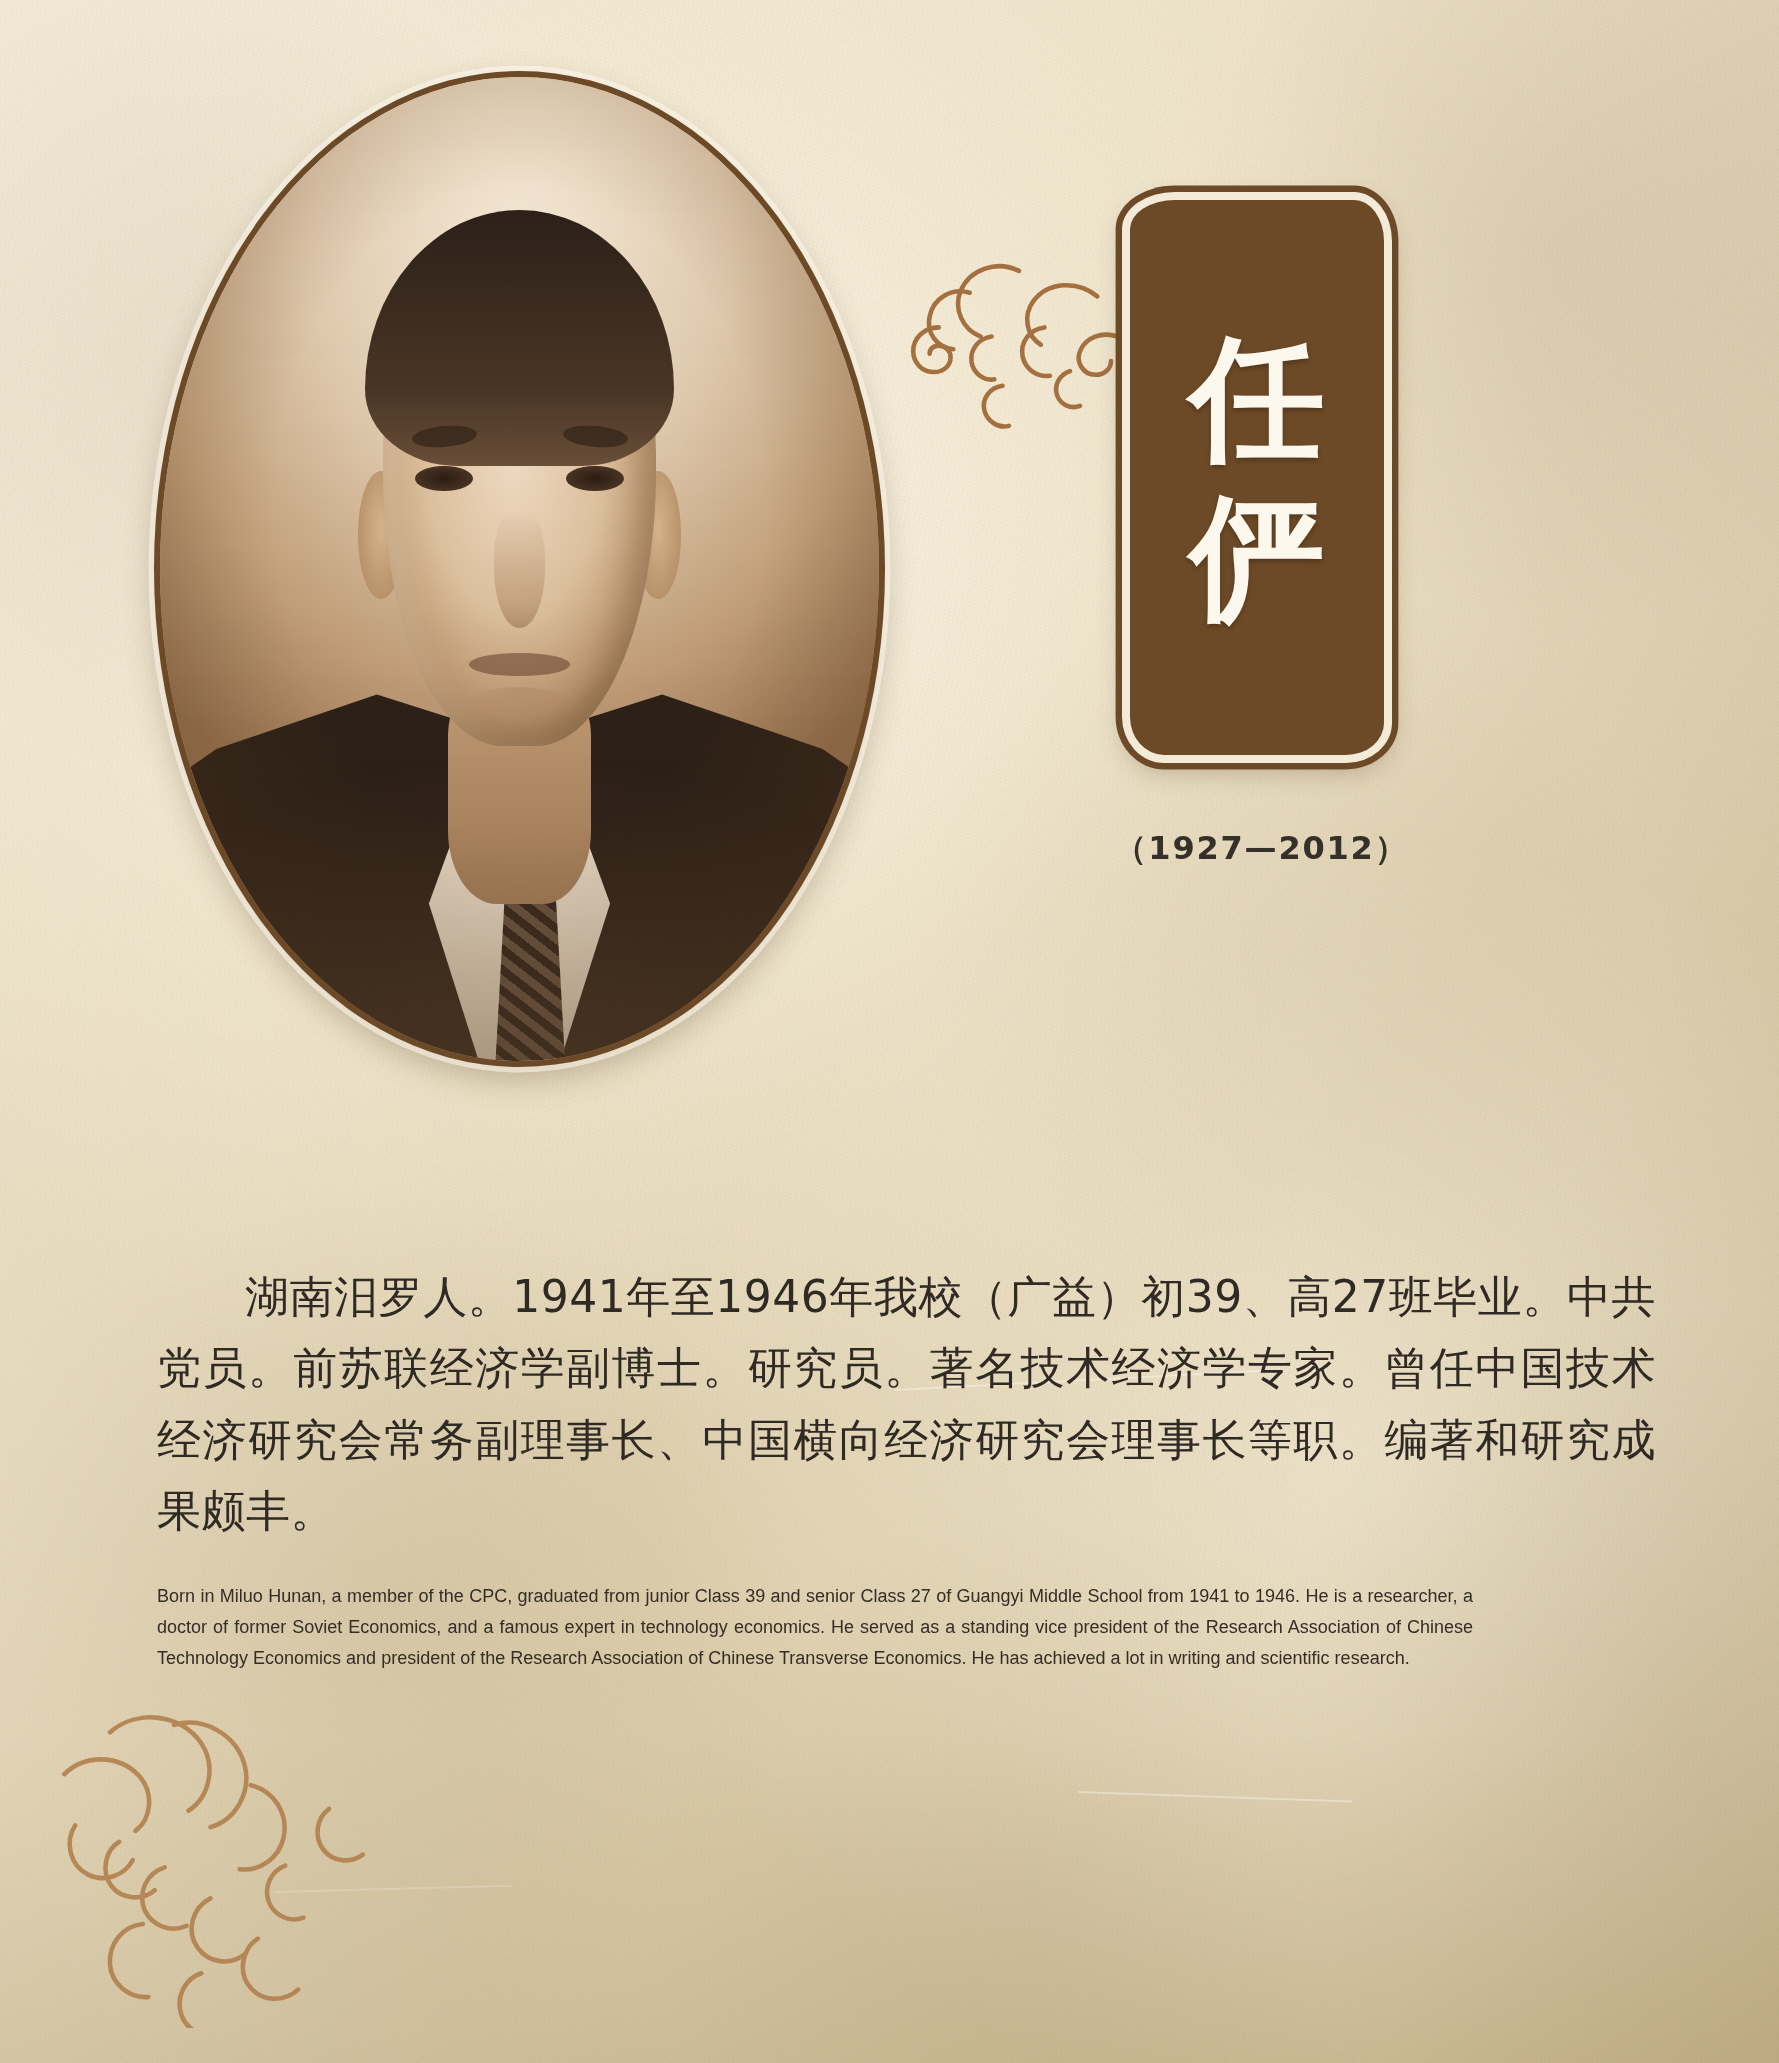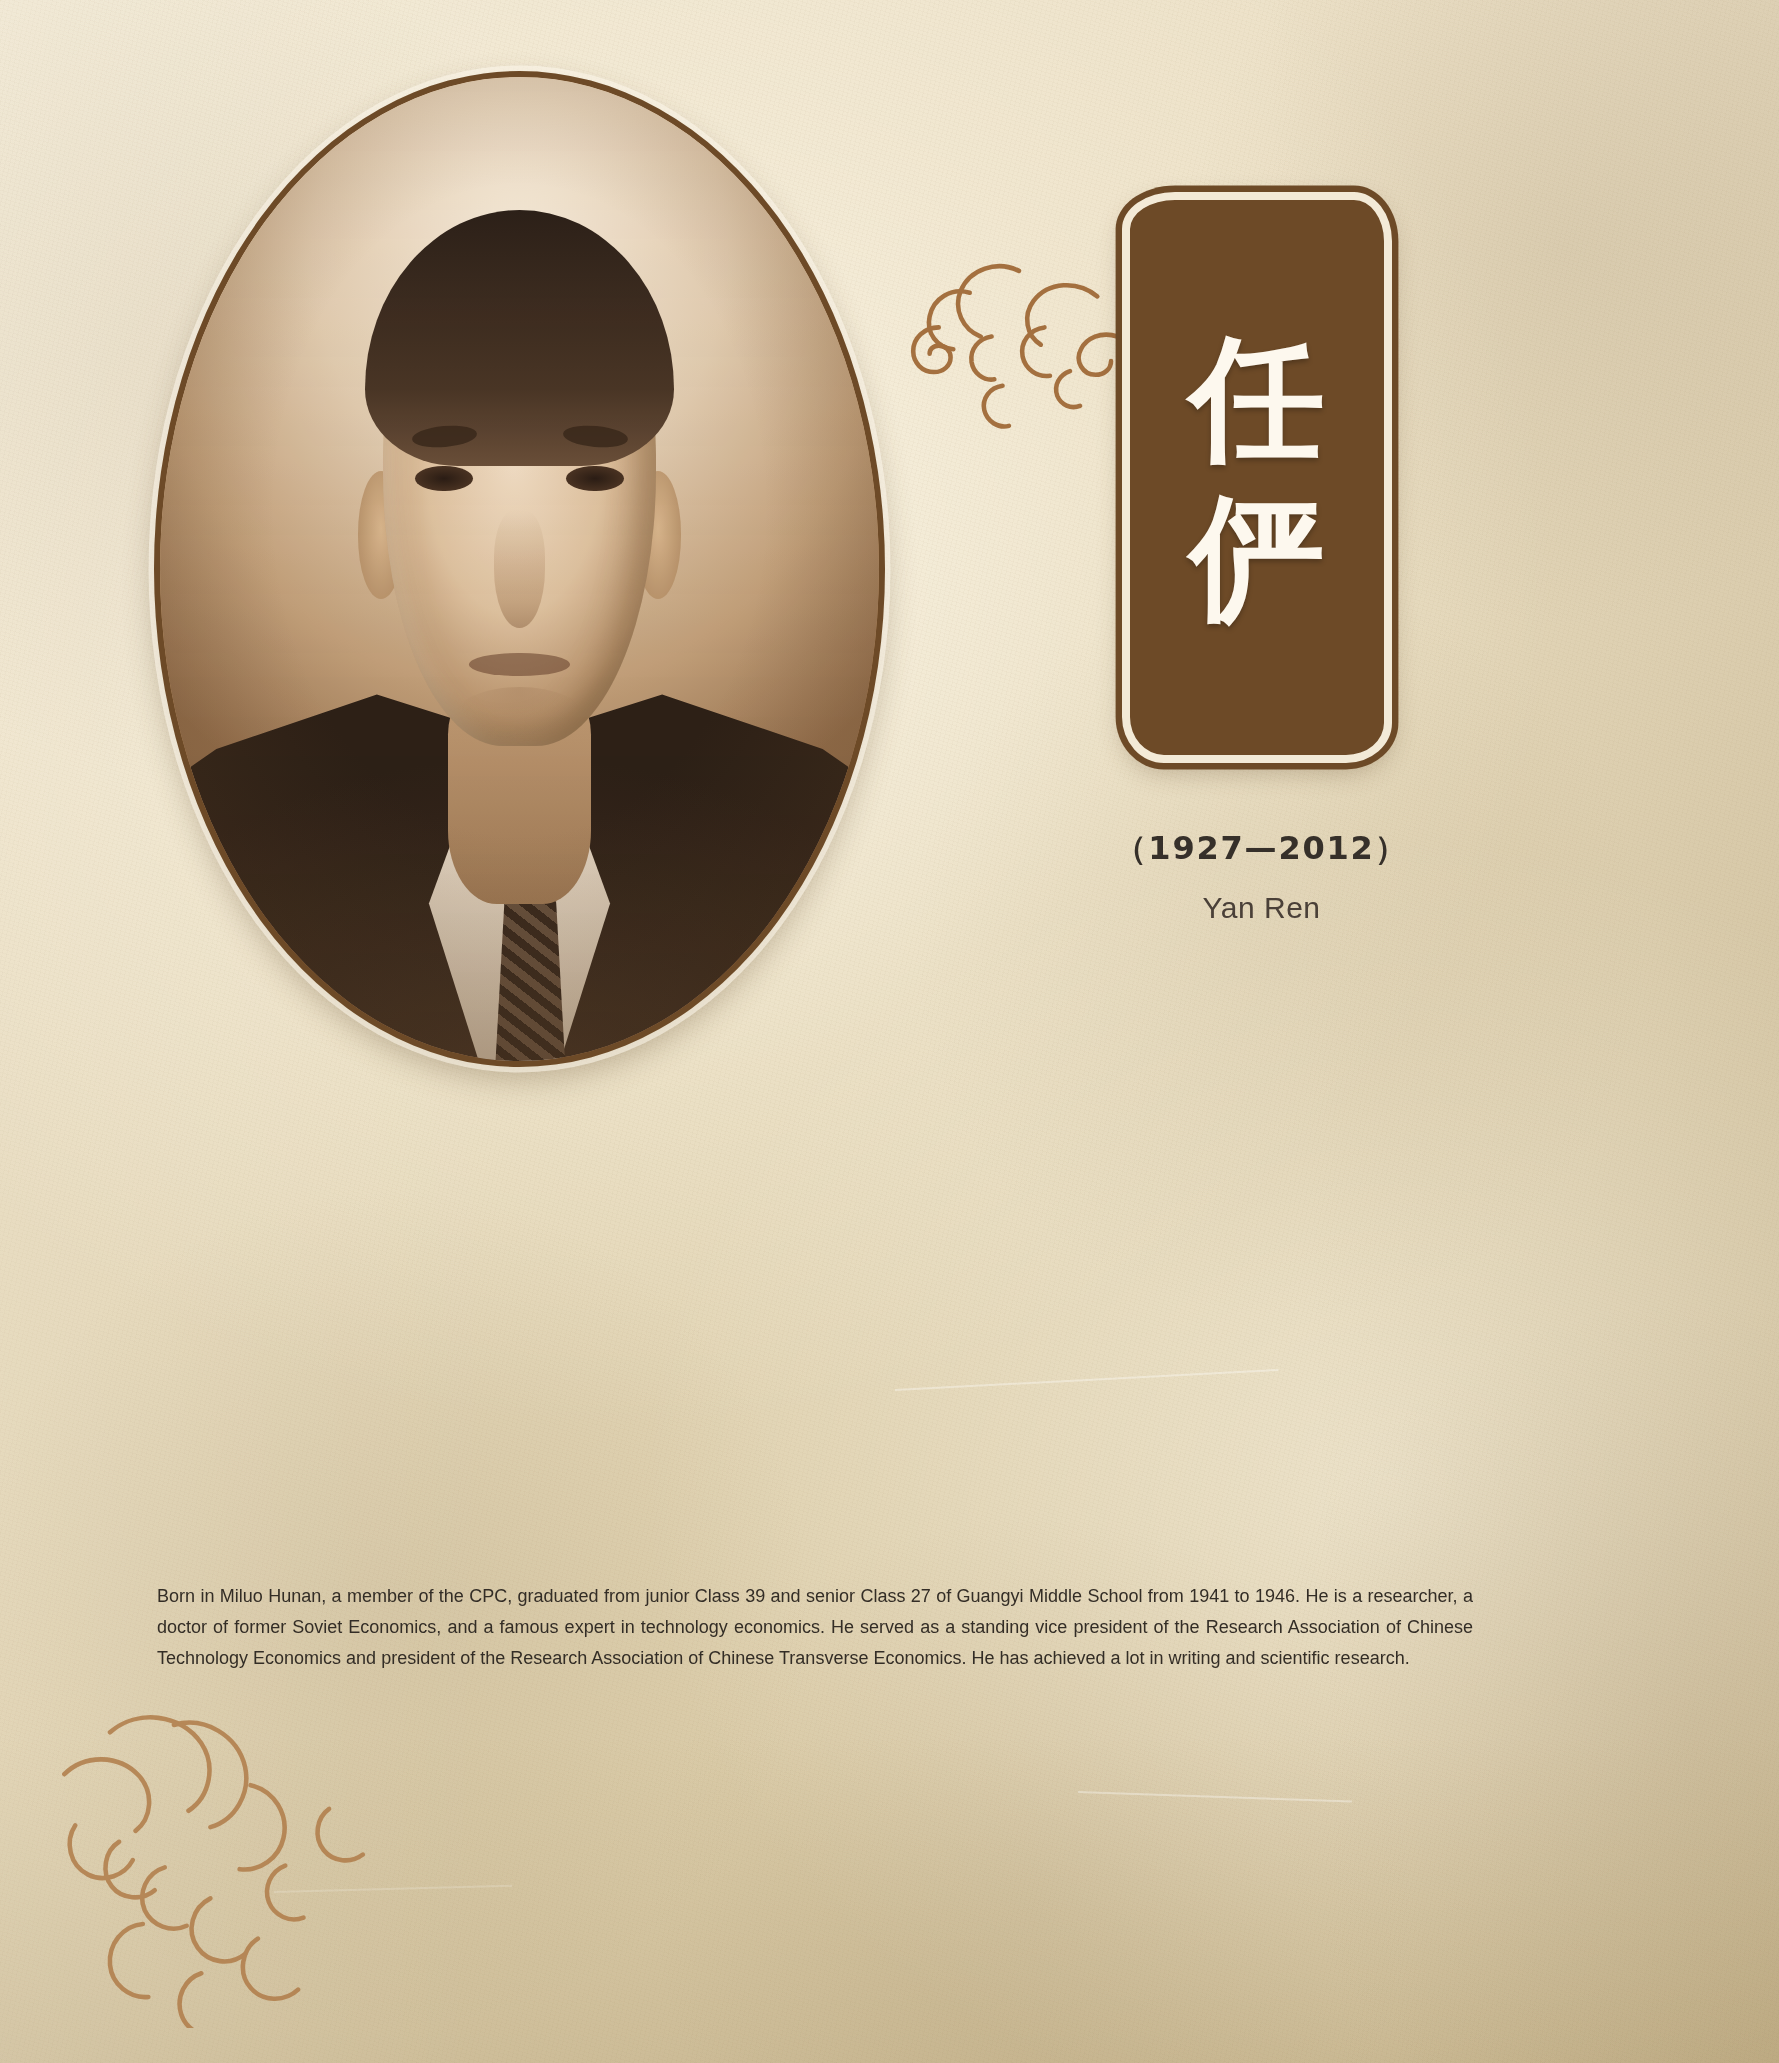--- a/index.html
+++ b/index.html
@@ -344,22 +344,22 @@
 
   <div class="plaque">
     <div class="plaque-shape"></div>
     <div class="plaque-chars">
       <span>任</span>
       <span>俨</span>
     </div>
   </div>
 
   <div class="years">（1927—2012）</div>
-  <div class="romanized">Yan Ren</div>
-
+
+  <div class="bio-cn">湖南汨罗人。1941年至1946年我校（广益）初39、高27班毕业。中共党员。前苏联经济学副博士。研究员。著名技术经济学专家。曾任中国技术经济研究会常务副理事长、中国横向经济研究会理事长等职。编著和研究成果颇丰。</div>
   <div class="bio-en">Born in Miluo Hunan, a member of the CPC, graduated from junior Class 39 and senior Class 27 of Guangyi Middle School from 1941 to 1946. He is a researcher, a doctor of former Soviet Economics, and a famous expert in technology economics. He served as a standing vice president of the Research Association of Chinese Technology Economics and president of the Research Association of Chinese Transverse Economics. He has achieved a lot in writing and scientific research.</div>
 
   <div class="cloud-bottom">
     <svg viewBox="0 0 430 390" width="393" height="356" fill="none" stroke="#b07c49" stroke-width="5" stroke-linecap="round" opacity="0.85">
       <path d="M10 112c22-22 60-22 82 2 16 18 14 46-4 60"></path>
       <path d="M60 66c30-26 78-20 100 12 16 24 10 58-14 74"></path>
       <path d="M130 58c34-10 70 12 78 46 6 28-10 58-38 66"></path>
       <path d="M214 124c26 6 42 32 36 58-5 22-26 37-48 34"></path>
       <path d="M22 168c-12 18-6 44 14 54 18 9 40 1 49-16"></path>
       <path d="M70 186c-16 10-20 34-8 49 11 14 33 16 47 4"></path>

